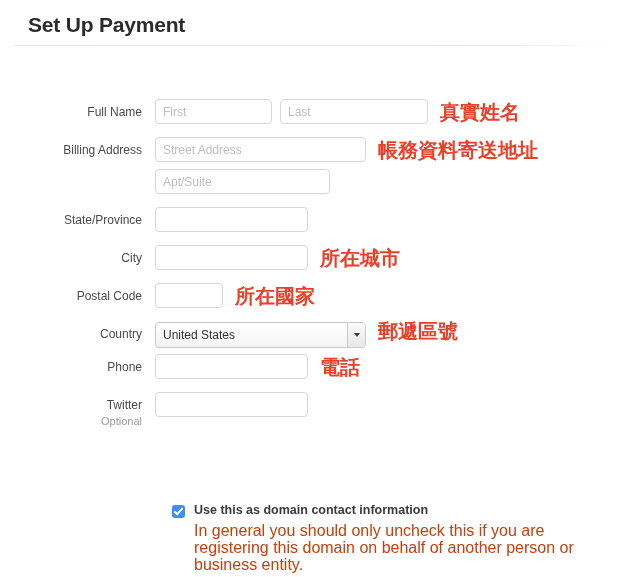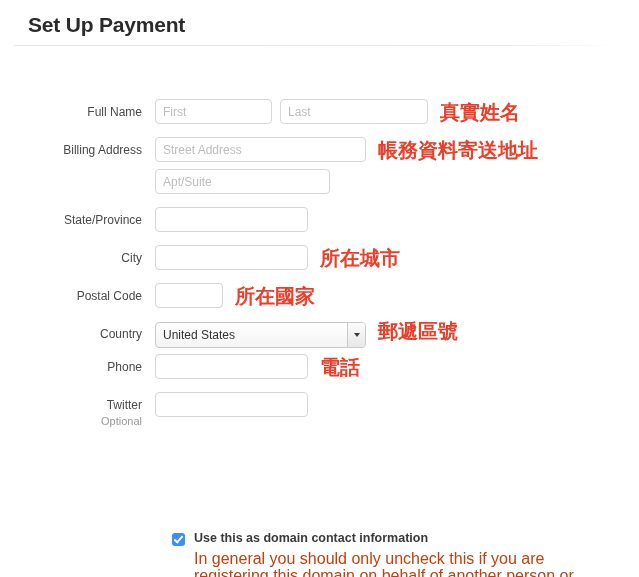--- a/index.html
+++ b/index.html
@@ -159,21 +159,20 @@
   
   .check-block {
     position: absolute;
     left: 172px;
     top: 503px;
     width: 440px;
   }
   .check-line {
     display: flex;
     align-items: center;
-    margin-top: 28px;
   }
   .cbox {
     width: 13px;
     height: 13px;
     border-radius: 3px;
     background: #3e8ef7;
     flex: 0 0 auto;
     margin-top: 1px;
     position: relative;
     cursor: pointer;

